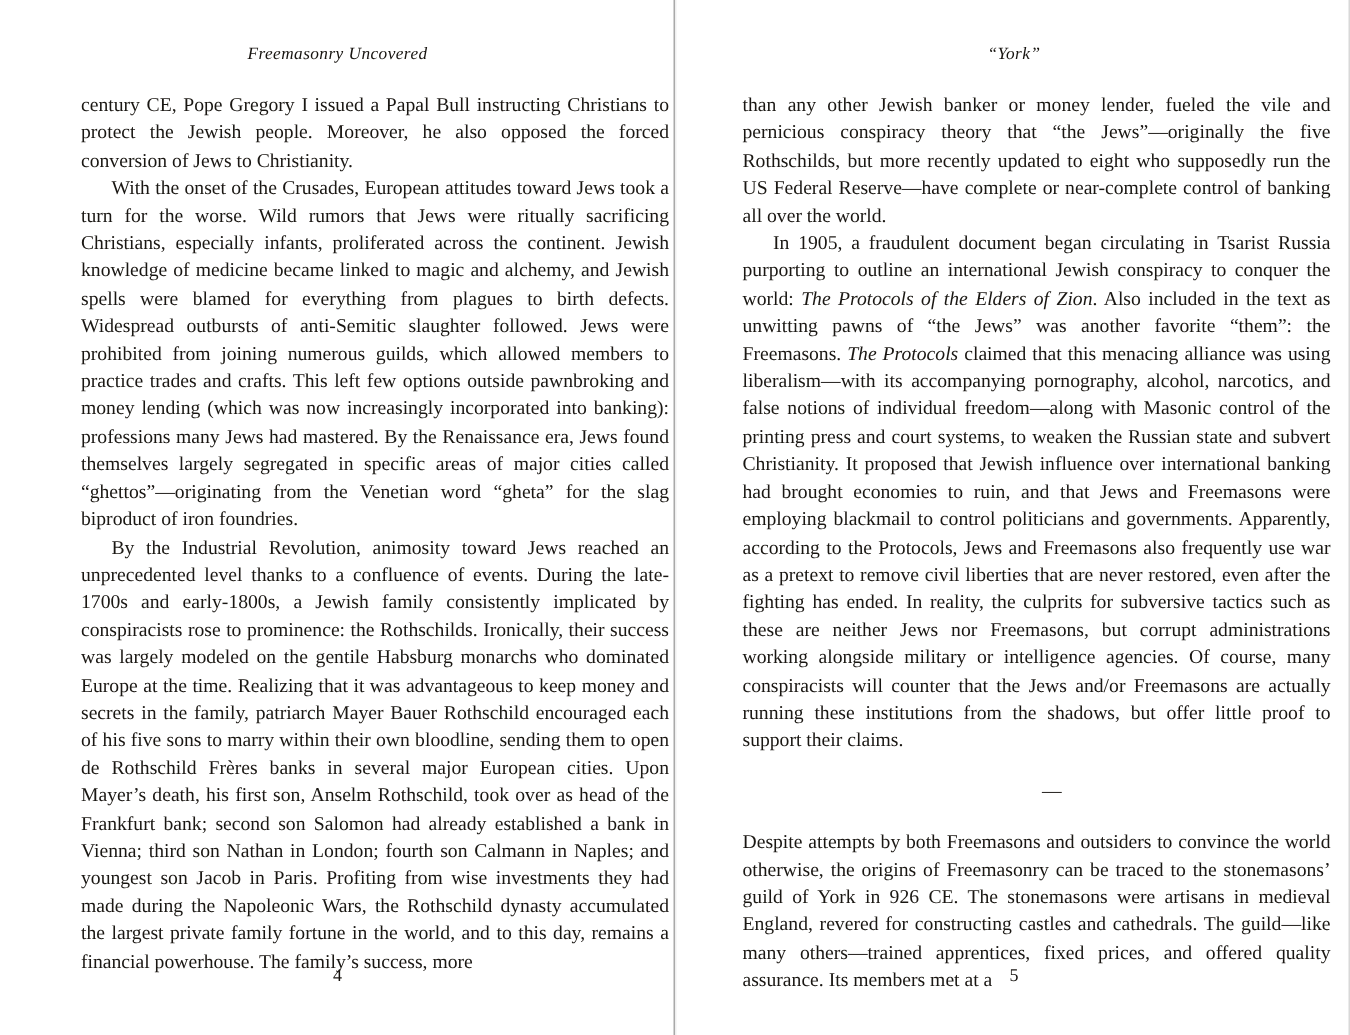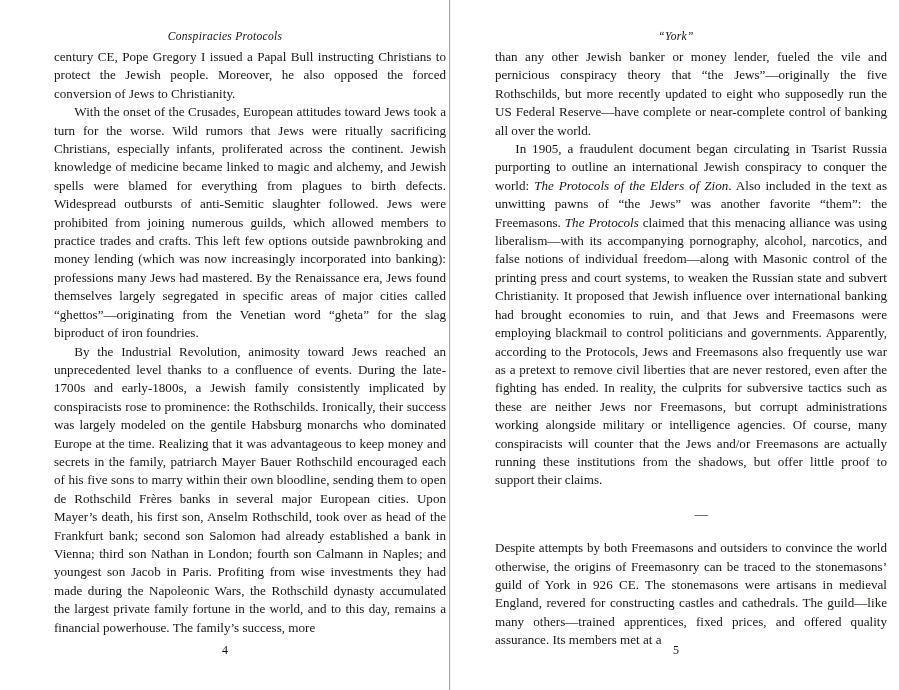--- a/index.html
+++ b/index.html
@@ -55,21 +55,21 @@
     left: 0;
     width: 450px;
     text-align: center;
     font-style: italic;
     font-size: 11.5px;
     letter-spacing: 0.3px;
     color: #16130f;
   }
   .textblock {
     position: absolute;
-    top: 48px;
+    top: 61px;
     width: 392px;
     font-size: 13.1px;
     line-height: 18.4px;
     text-align: justify;
     text-justify: inter-word;
     hyphens: manual;
     color: #1a1713;
   }
   .page.left .textblock {
     left: 54px;
@@ -106,21 +106,21 @@
   }
   i, em { }
 </style>
 </head>
 <body>
 
 <div class="spread">
 
   <div class="page left">
 
-    <div class="running-head">Conspiracies Protocols</div>
+    <div class="running-head">Freemasonry Uncovered</div>
 
     <div class="textblock">
       <p class="noindent last-line-left">century CE, Pope Gregory I issued a Papal Bull instructing Chris­tians to protect the Jewish people. Moreover, he also opposed the forced conversion of Jews to Christianity.</p>
       <p class="last-line-left">With the onset of the Crusades, European attitudes toward Jews took a turn for the worse. Wild rumors that Jews were ritually sacrificing Christians, especially infants, proliferated across the continent. Jewish knowledge of medicine became linked to magic and alchemy, and Jewish spells were blamed for everything from plagues to birth defects. Widespread outbursts of anti-Semitic slaughter followed. Jews were prohibited from joining numerous guilds, which allowed members to practice trades and crafts. This left few options outside pawnbroking and money lending (which was now increasingly incorporated into banking): professions many Jews had mastered. By the Renaissance era, Jews found themselves largely segregated in specific areas of major cities called “ghettos”—originating from the Venetian word “gheta” for the slag biproduct of iron foundries.</p>
       <p class="last-line-left">By the Industrial Revolution, animosity toward Jews reached an unprecedented level thanks to a confluence of events. During the late-1700s and early-1800s, a Jewish family consistently implicated by conspiracists rose to prominence: the Rothschilds. Ironically, their success was largely modeled on the gentile Habsburg monarchs who dominated Europe at the time. Realizing that it was advanta­geous to keep money and secrets in the family, patriarch Mayer Bauer Rothschild encouraged each of his five sons to marry within their own bloodline, sending them to open de Rothschild Frères banks in several major European cities. Upon Mayer’s death, his first son, Anselm Rothschild, took over as head of the Frankfurt bank; second son Salomon had already established a bank in Vienna; third son Nathan in London; fourth son Calmann in Naples; and youngest son Jacob in Paris. Profiting from wise investments they had made during the Napoleonic Wars, the Rothschild dynasty accumulated the largest private family fortune in the world, and to this day, remains a financial powerhouse. The family’s success, more</p>
     </div>
 
     <div class="folio">4</div>
   </div>
 

